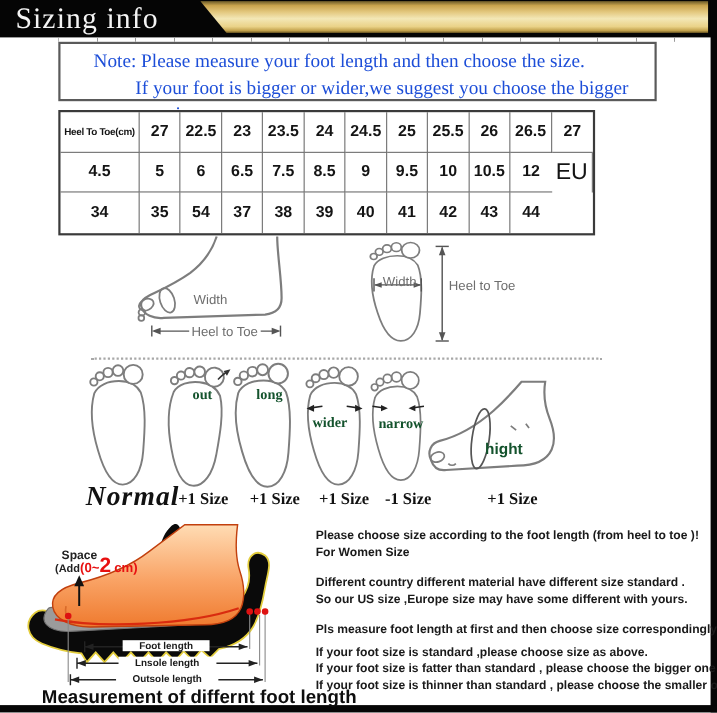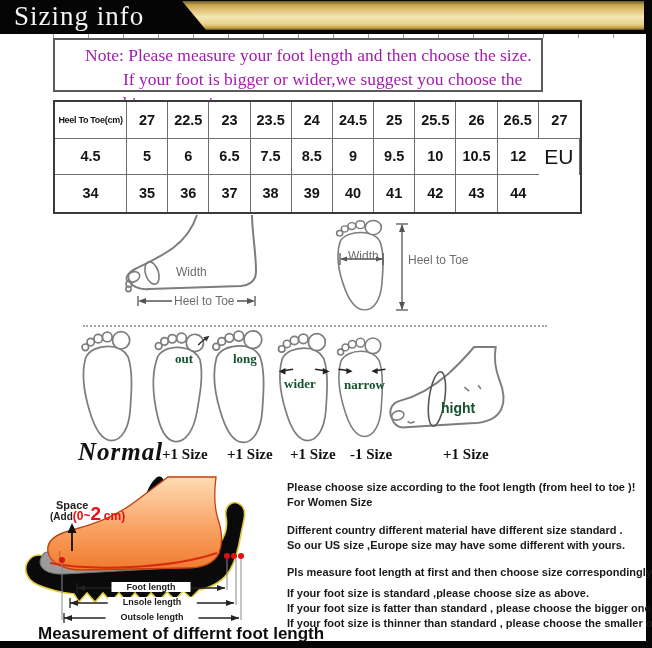--- a/index.html
+++ b/index.html
@@ -10,26 +10,26 @@
   .banner-title{position:absolute;left:14px;top:0;color:#f4f4f4;
     font-family:"Liberation Serif",serif;font-size:27px;letter-spacing:1px;line-height:33px;}
   .gold-ribbon{position:absolute;left:182px;top:1px;width:462px;height:29px;
     background:linear-gradient(180deg,#6b5a28 0%,#c9a44e 14%,#e3c87e 34%,#f3e7b6 55%,#ead288 80%,#c1a04a 93%,#5f4d1e 100%);
     clip-path:polygon(0 0,100% 0,100% 100%,24px 100%);}
   .right-frame{position:absolute;right:0;top:0;width:6px;height:648px;background:#060606;}
   .bottom-frame{position:absolute;left:0;bottom:0;width:652px;height:7px;background:#060606;}
   
   .tick-strip{position:absolute;left:53px;top:34px;width:594px;height:4px;
     background:repeating-linear-gradient(90deg,#9a9a9a 0 1px,transparent 1px 35px);}
-  .note-box{position:absolute;left:53px;top:38px;width:490px;height:54px;border:2px solid #5a5a5a;
-    box-sizing:border-box;background:#fff;color:#a21caf;font-family:"Liberation Serif",serif;
+  .note-box{position:absolute;left:53px;top:38px;width:544px;height:54px;border:2px solid #5a5a5a;
+    box-sizing:border-box;background:#fff;color:#1d4ed8;font-family:"Liberation Serif",serif;
     font-size:17.5px;line-height:24px;padding:3px 0 0 30px;}
   .note-line2{margin-left:38px;}
   
-  .size-table{position:absolute;left:53px;top:100px;width:529px;height:114px;box-sizing:border-box;
+  .size-table{position:absolute;left:53px;top:100px;width:488px;height:114px;box-sizing:border-box;
     display:grid;grid-template-columns:72px repeat(11,1fr);grid-auto-rows:36.5px;
     border:2px solid #3a3a3a;background:#fff;}
   .cell{border-right:1px solid #6e6e6e;border-bottom:1px solid #6e6e6e;display:flex;
     align-items:center;justify-content:center;font-weight:600;font-size:14.5px;color:#141414;}
   .cell.lastcol{border-right:none;}
   .cell.lastrow{border-bottom:none;}
   .rowhead-sm{font-size:9px;font-weight:700;letter-spacing:-0.3px;}
   .rowhead-lg{font-size:21px;font-weight:400;}
   
   .diag-label{position:absolute;color:#6e6e6e;font-size:12px;background:#fff;padding:0 2px;}
@@ -101,21 +101,21 @@
     <div class="cell">8.5</div>
     <div class="cell">9</div>
     <div class="cell">9.5</div>
     <div class="cell">10</div>
     <div class="cell">10.5</div>
     <div class="cell lastcol">12</div>
 
     <div class="cell rowhead-lg lastrow">EU</div>
     <div class="cell lastrow">34</div>
     <div class="cell lastrow">35</div>
-    <div class="cell lastrow">36</div>
+    <div class="cell lastrow">54</div>
     <div class="cell lastrow">37</div>
     <div class="cell lastrow">38</div>
     <div class="cell lastrow">39</div>
     <div class="cell lastrow">40</div>
     <div class="cell lastrow">41</div>
     <div class="cell lastrow">42</div>
     <div class="cell lastrow">43</div>
     <div class="cell lastcol lastrow">44</div>
   </div>
 

